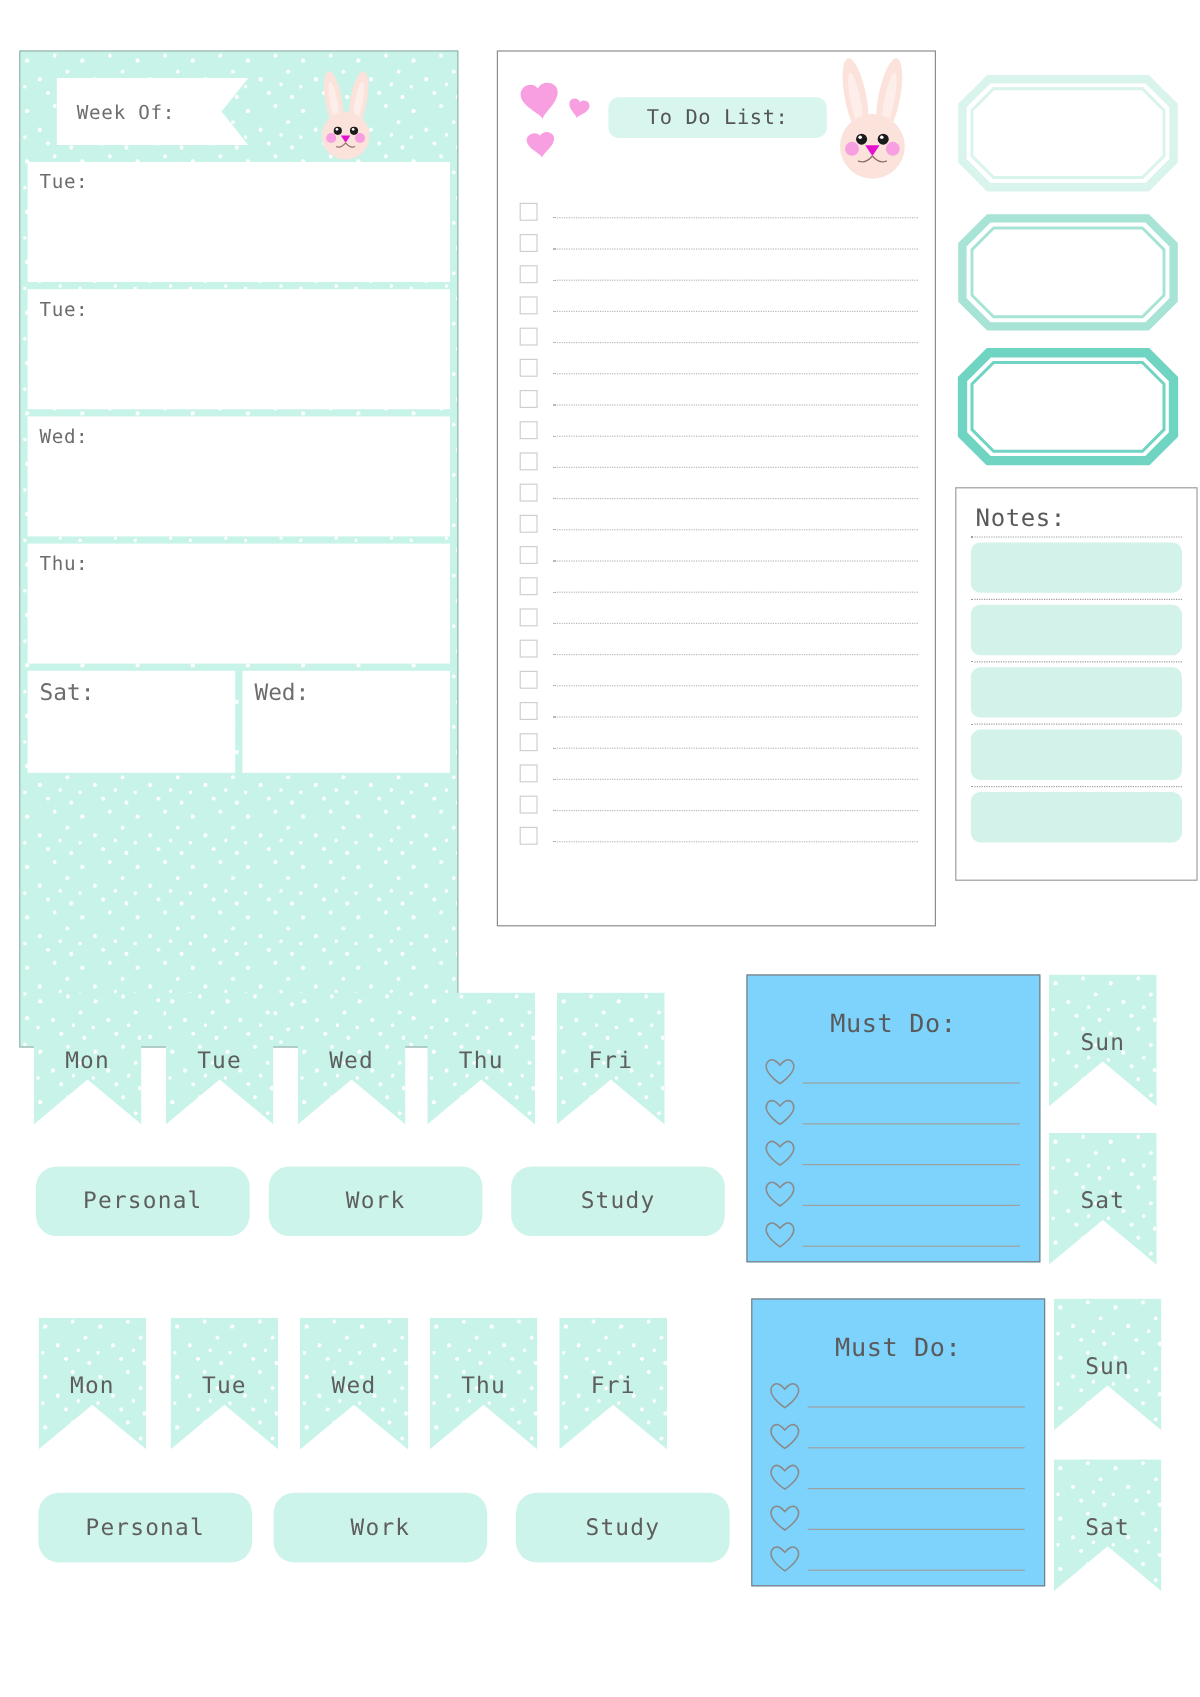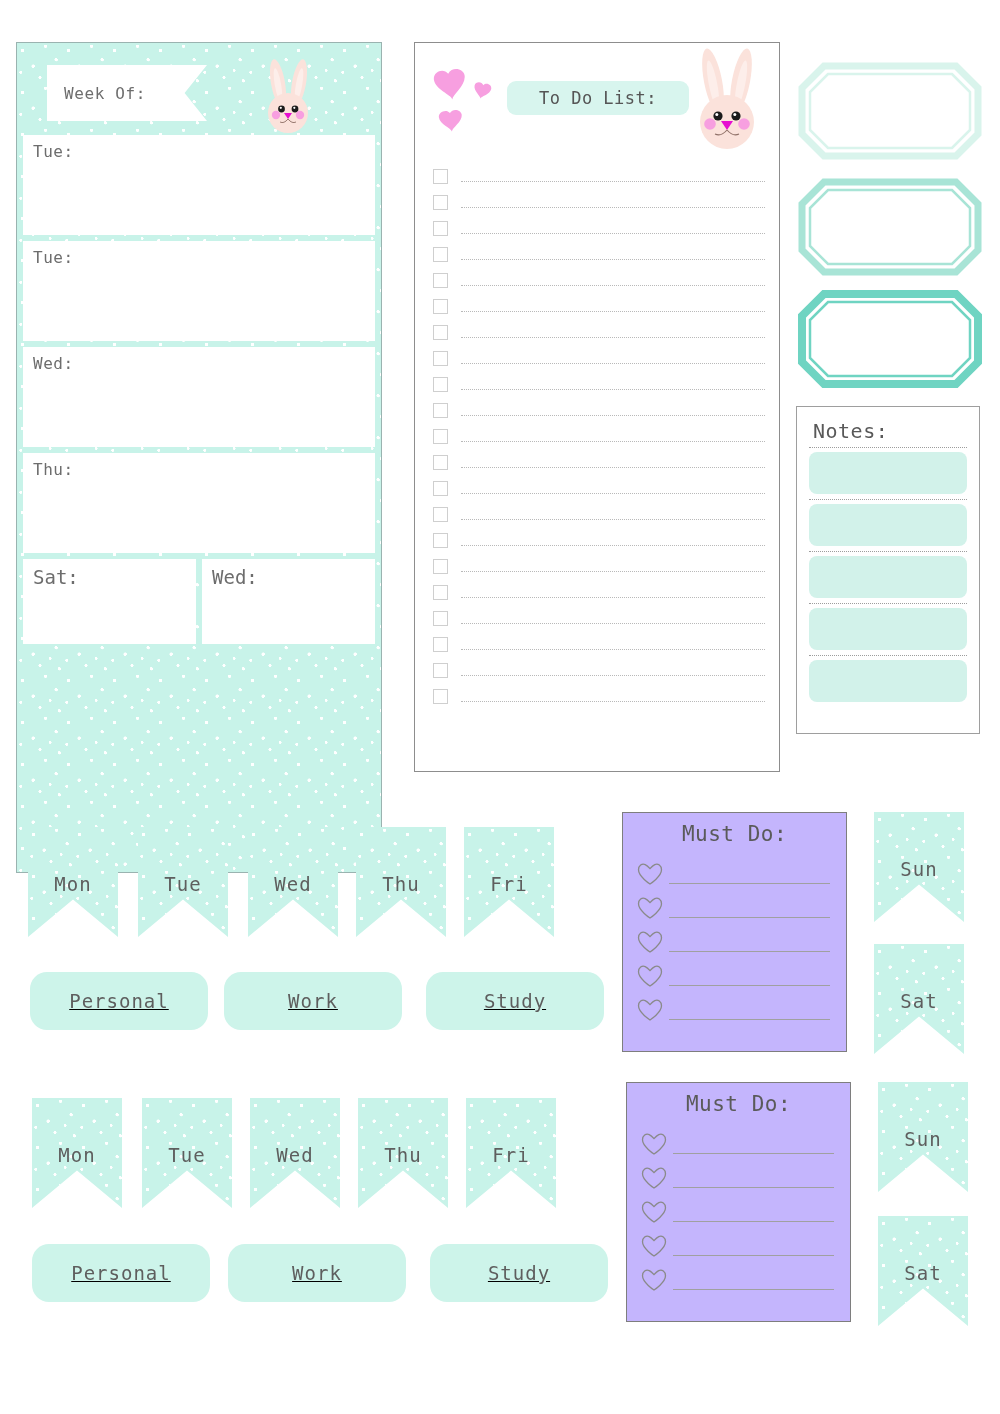--- a/index.html
+++ b/index.html
@@ -106,21 +106,21 @@
   }
 
   
   .label-frame { position: absolute; }
   .label-frame svg { display: block; }
 
   
   #notes-box {
     position: absolute;
     left: 796px; top: 406px;
-    width: 184px; height: 328px;
+    width: 202px; height: 328px;
     border: 1px solid #9e9e9e;
     background: #fff;
     padding: 10px 12px;
   }
   #notes-box .notes-title { font-size: 20px; color: #595959; letter-spacing: .5px; margin: 2px 0 4px 4px; }
   .note-sep { border-top: 1px dotted #9d9d9d; margin: 0 0 4px 0; }
   .note-bar { height: 42px; background: #d2f2ea; border-radius: 8px; margin-bottom: 5px; }
 
   
   .flag {
@@ -131,31 +131,31 @@
   .flag span {
     margin-top: 46px;
     font-size: 19px; color: #5e5e5e; letter-spacing: 1px;
   }
 
   
   .pill {
     position: absolute;
     background: #cdf4ea;
     border-radius: 17px;
-    display: flex; align-items: center; justify-content: center; text-decoration: underline;
+    display: flex; align-items: center; justify-content: center;
   }
   .pill span { font-size: 19px; color: #5e5e5e; letter-spacing: 1px; }
 
   
   .mustdo {
     position: absolute;
-    width: 225px; height: 240px;
+    width: 245px; height: 240px;
     border: 1px solid #7e7e7e;
-    background: #c4b5fd;
-    padding-top: 9px;
+    background: #7dd3fc;
+    padding-top: 28px;
   }
   .mustdo .md-title { text-align: center; font-size: 21px; color: #5a5a5a; letter-spacing: .5px; margin-bottom: 6px; }
   .md-row { display: flex; align-items: flex-end; height: 34px; padding-left: 14px; }
   .md-heart { flex: 0 0 auto; width: 26px; height: 24px; }
   .md-heart svg { display: block; }
   .md-line { flex: 1 1 auto; margin-left: 6px; margin-right: 16px; border-top: 1px solid #a0a0a0; height: 0; margin-bottom: 2px; }
 </style>
 </head>
 <body>
 

